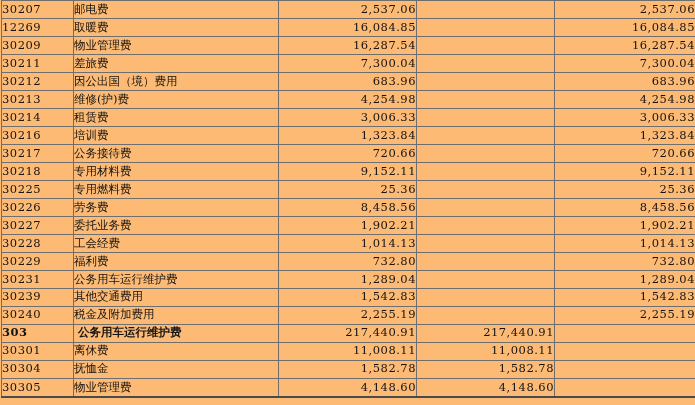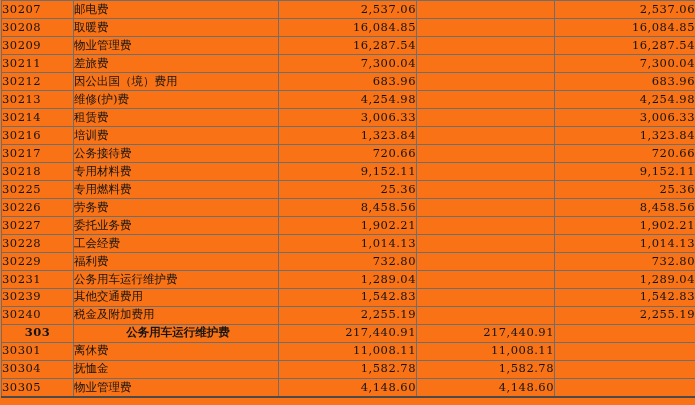--- a/index.html
+++ b/index.html
@@ -4,21 +4,21 @@
 <style>
   html, body {
     margin: 0;
     padding: 0;
     background: #ffffff;
   }
   .sheet {
     position: relative;
     width: 695px;
     height: 405px;
-    background: #f97316;
+    background: #fdba74;
     font-family: "DejaVu Serif", "Liberation Serif", serif;
     color: #141414;
     overflow: hidden;
   }
   table.grid {
     border-collapse: collapse;
     table-layout: fixed;
     width: 694px;
     height: 398px;
     margin: 0 0 0 1px;
@@ -46,21 +46,20 @@
   }
   td.c2, td.c3, td.c4 {
     text-align: right;
     padding-right: 6px;
     font-size: 11px;
     letter-spacing: 0.5px;
   }
   tr.bold-row td.c0,
   tr.bold-row td.c1 {
     font-weight: bold;
-    text-align: center;
   }
   tr.bold-row td.c1 {
     padding-left: 4px;
   }
 </style>
 </head>
 <body>
 
 <div class="sheet">
   <table class="grid">
@@ -73,21 +72,21 @@
     </colgroup>
     <tbody>
         <tr>
           <td class="c0">30207</td>
           <td class="c1">邮电费</td>
           <td class="c2">2,537.06</td>
           <td class="c3"></td>
           <td class="c4">2,537.06</td>
         </tr>
         <tr>
-          <td class="c0">30208</td>
+          <td class="c0">12269</td>
           <td class="c1">取暖费</td>
           <td class="c2">16,084.85</td>
           <td class="c3"></td>
           <td class="c4">16,084.85</td>
         </tr>
         <tr>
           <td class="c0">30209</td>
           <td class="c1">物业管理费</td>
           <td class="c2">16,287.54</td>
           <td class="c3"></td>

